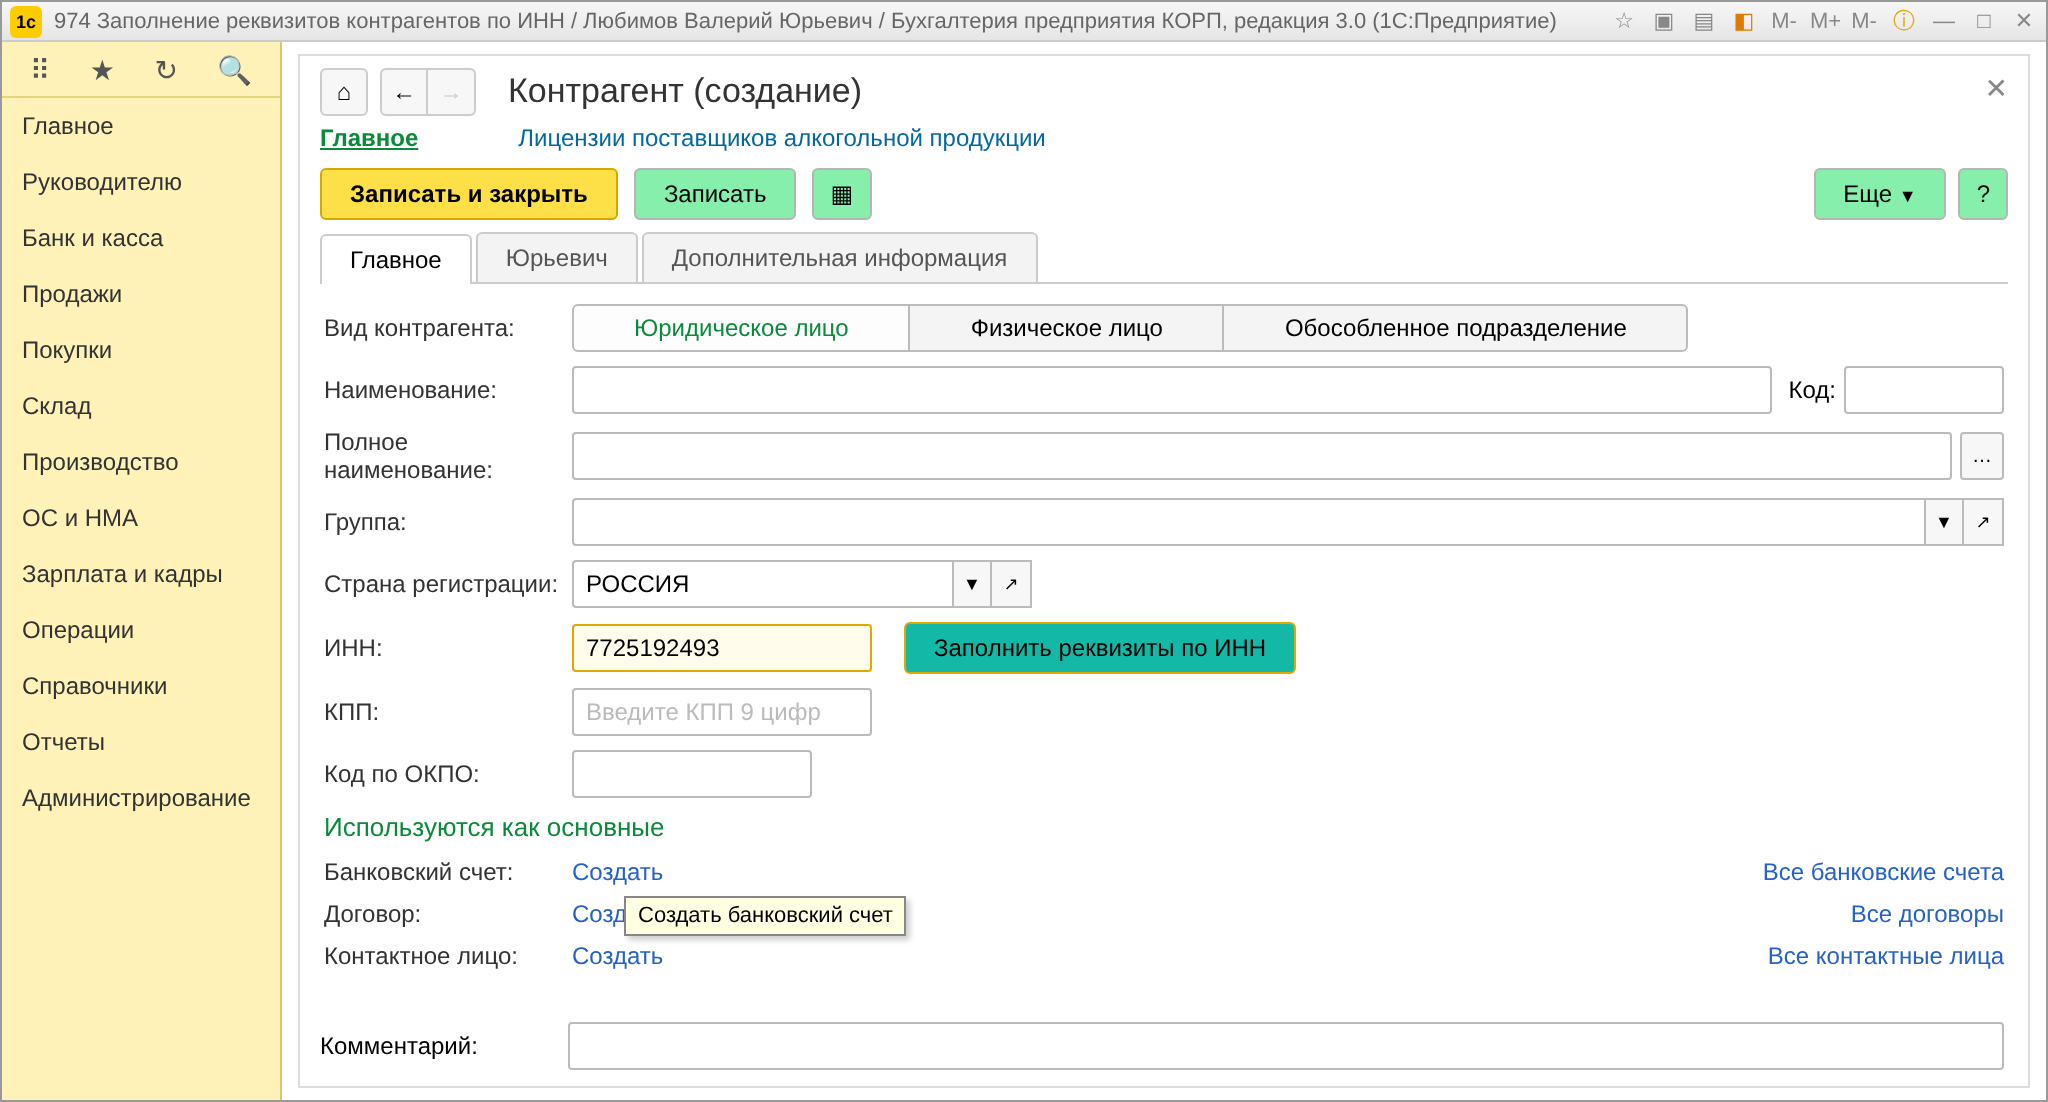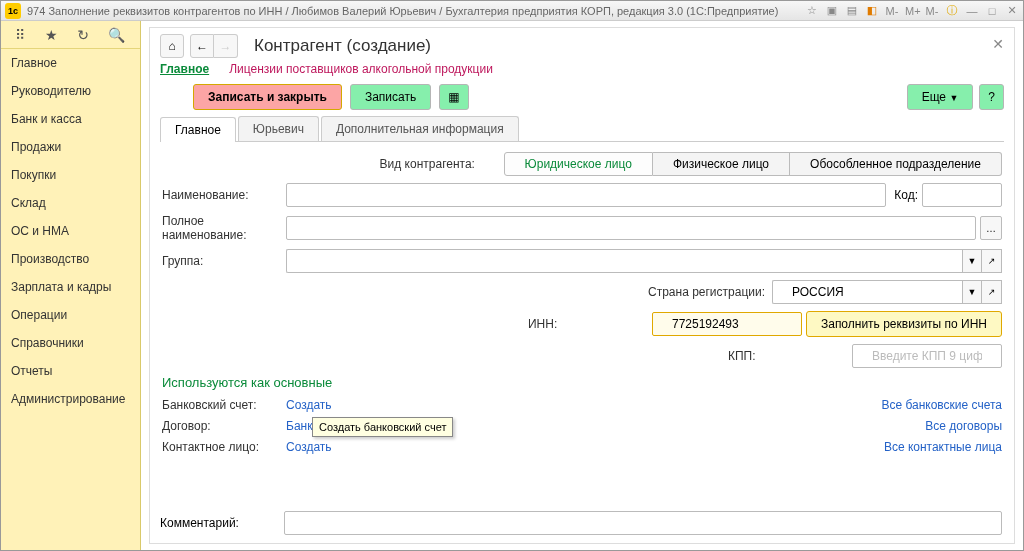--- a/index.html
+++ b/index.html
@@ -17,39 +17,39 @@
   .sidebar-top span { font-size: 14px; color: #555; cursor: pointer; }
   .nav-item { padding: 7px 10px; font-size: 12px; color: #333; cursor: pointer; }
   .main { flex: 1; background: #fff; padding: 6px 8px 6px 8px; overflow: hidden; position: relative; }
   .panel { border: 1px solid #ddd; background: #fff; height: 100%; padding: 6px 10px 10px 10px; position: relative; }
   .panel-top { display: flex; align-items: center; gap: 6px; margin-bottom: 4px; }
   .icobtn { width: 24px; height: 24px; border: 1px solid #ccc; background: #f7f7f7; border-radius: 3px; display: flex; align-items: center; justify-content: center; font-size: 12px; cursor: pointer; }
   .panel-title { font-size: 17px; color: #333; margin-left: 10px; }
   .close-x { position: absolute; right: 10px; top: 8px; font-size: 14px; color: #888; cursor: pointer; }
   .subnav { display: flex; gap: 20px; font-size: 12px; margin: 4px 0 8px 0; }
   .subnav .active { color: #0a8a3a; text-decoration: underline; font-weight: bold; }
-  .subnav .plain { color: #be185d; }
+  .subnav .plain { color: #0369a1; margin-left: 30px; }
   .cmdbar { display: flex; align-items: center; gap: 8px; margin-bottom: 6px; }
   .cmdbar-right { margin-left: auto; display: flex; gap: 6px; }
   .btn { height: 26px; border: 1px solid #b5b5b5; background: #86efac; border-radius: 3px; font-size: 12px; padding: 0 14px; cursor: pointer; }
-  .btn.primary { background: #fca5a5; border-color: #d4a800; font-weight: bold; margin-left: 33px; }
+  .btn.primary { background: #fde047; border-color: #d4a800; font-weight: bold; }
   .btn.sm { padding: 0 8px; }
   .tabs { display: flex; border-bottom: 1px solid #ccc; }
   .tab { padding: 5px 14px; font-size: 12px; border: 1px solid #ccc; border-bottom: none; background: #f3f3f3; margin-right: 2px; border-radius: 3px 3px 0 0; cursor: pointer; color:#555; }
   .tab.active { background: #fff; color: #000; position: relative; top: 1px; }
   .form { padding: 10px 2px 4px 2px; }
-  .row { display: flex; align-items: center; margin-bottom: 7px; font-size: 12px; justify-content: flex-end; }
+  .row { display: flex; align-items: center; margin-bottom: 7px; font-size: 12px; }
   .row label { width: 124px; color: #333; }
   .seg { display: flex; }
-  .seg .segbtn { height: 24px; border: 1px solid #bbb; background: #f4f4f4; font-size: 12px; padding: 0 20px; cursor: pointer; }
+  .seg .segbtn { height: 24px; border: 1px solid #bbb; background: #f4f4f4; font-size: 12px; padding: 0 30px; cursor: pointer; }
   .seg .segbtn.active { color: #0a8a3a; background:#fdfdfd; }
   .seg .segbtn:first-child { border-radius: 3px 0 0 3px; }
   .seg .segbtn:last-child { border-radius: 0 3px 3px 0; }
   .seg .segbtn + .segbtn { border-left: none; }
-  .inp { height: 24px; border: 1px solid #bbb; border-radius: 2px; padding: 0 19px; font-size: 12px; background:#fff; }
+  .inp { height: 24px; border: 1px solid #bbb; border-radius: 2px; padding: 0 6px; font-size: 12px; background:#fff; }
   .inp.hl { border: 1px solid #e0a800; background: #fffceb; }
   .wide { flex: 1; }
   .codebox { width: 80px; }
   .codelabel { margin-left: 8px; margin-right: 4px; }
   .attach { width: 22px; height: 24px; border: 1px solid #bbb; background:#f7f7f7; display:flex;align-items:center;justify-content:center;font-size:10px;margin-left:4px;cursor:pointer;border-radius:2px;}
   .combo { display: flex; }
   .combo .inp { border-right: none; border-radius: 2px 0 0 2px; }
   .cbtn { width: 20px; height: 24px; border: 1px solid #bbb; background:#f7f7f7; display:flex;align-items:center;justify-content:center;font-size:9px;cursor:pointer;}
   .cbtn + .cbtn { border-left: none; }
   .section-head { color: #0a8a3a; font-size: 13px; margin: 6px 0 8px 0; }
@@ -90,22 +90,22 @@
         <span>★</span>
         <span>↻</span>
         <span>🔍</span>
       </div>
       <div class="nav-item">Главное</div>
       <div class="nav-item">Руководителю</div>
       <div class="nav-item">Банк и касса</div>
       <div class="nav-item">Продажи</div>
       <div class="nav-item">Покупки</div>
       <div class="nav-item">Склад</div>
+      <div class="nav-item">Производство</div>
       <div class="nav-item">ОС и НМА</div>
-      <div class="nav-item">Производство</div>
       <div class="nav-item">Зарплата и кадры</div>
       <div class="nav-item">Операции</div>
       <div class="nav-item">Справочники</div>
       <div class="nav-item">Отчеты</div>
       <div class="nav-item">Администрирование</div>
     </div>
 
     <div class="main">
       <div class="panel">
         <span class="close-x">✕</span>
@@ -177,40 +177,44 @@
             <div class="combo">
               <input class="inp" style="width: 190px;" value="РОССИЯ">
               <div class="cbtn">▼</div>
               <div class="cbtn">↗</div>
             </div>
           </div>
 
           <div class="row">
             <label>ИНН:</label>
             <input class="inp hl" style="width: 150px;" value="7725192493">
-            <button class="btn" style="margin-left:4px;border-color:#e0a800;background:#fef9c3">Заполнить реквизиты по ИНН</button>
+            <button class="btn" style="margin-left:16px;border-color:#e0a800;background:#14b8a6">Заполнить реквизиты по ИНН</button>
           </div>
 
           <div class="row">
             <label>КПП:</label>
             <input class="inp kpp" style="width: 150px;" placeholder="Введите КПП 9 цифр">
           </div>
 
+          <div class="row">
+            <label>Код по ОКПО:</label>
+            <input class="inp" style="width: 120px;">
+          </div>
 
           <div class="section-head">Используются как основные</div>
 
           <div class="row">
             <label>Банковский счет:</label>
             <span class="link">Создать</span>
             <span class="link rlink">Все банковские счета</span>
           </div>
 
           <div class="row" style="position:relative">
             <label>Договор:</label>
-            <span class="link">Банк</span>
+            <span class="link">Созд</span>
             <div class="tooltip" style="left:150px;top:-2px">Создать банковский счет</div>
             <span class="link rlink">Все договоры</span>
           </div>
 
           <div class="row">
             <label>Контактное лицо:</label>
             <span class="link">Создать</span>
             <span class="link rlink">Все контактные лица</span>
           </div>
         </div>

